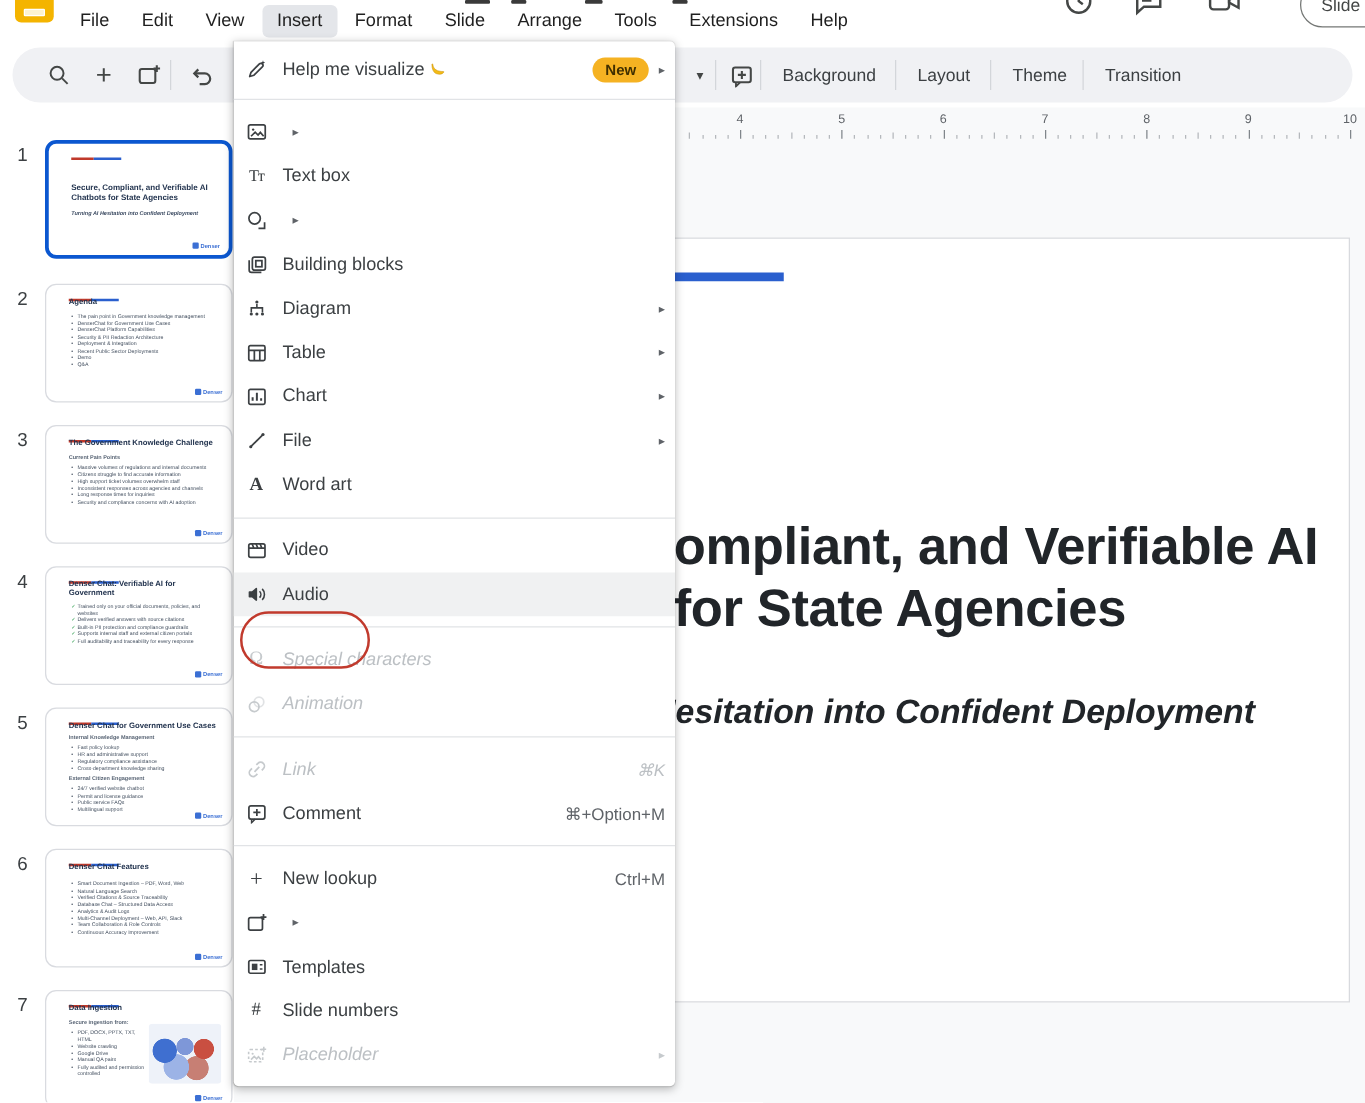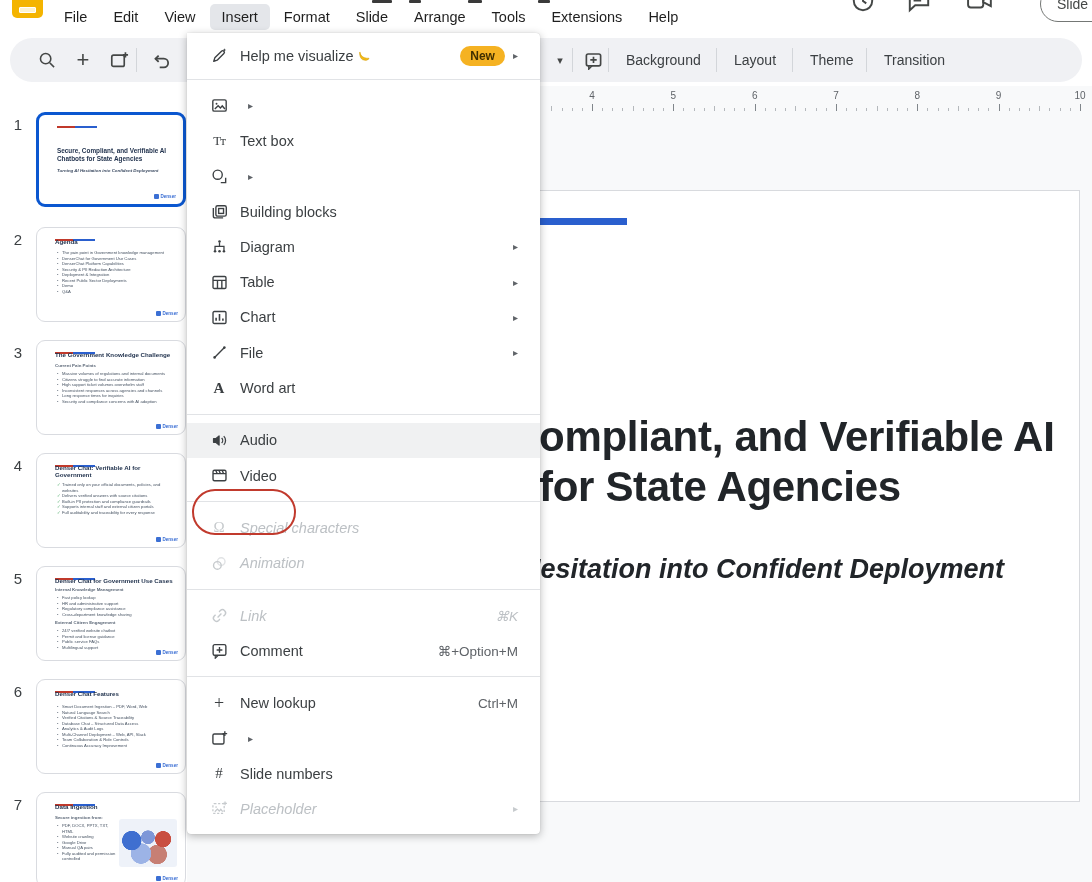--- a/index.html
+++ b/index.html
@@ -61,21 +61,21 @@
   .slidebox { position:absolute; left:80px; top:104px; width:813px; height:612px; background:#fff; border:1px solid #d8dade; }
   .slide-accent { position:absolute; left:234px; top:132px; width:206px; height:7px; display:flex; }
   .slide-accent .r { width:45%; height:100%; background:#c0392b; }
   .slide-accent .b { width:55%; height:100%; background:#2a5fce; }
   .slide-title { position:absolute; left:161px; top:326px; width:760px; font-size:42px; line-height:50px; font-weight:700; color:#212529; letter-spacing:-0.3px; }
   .slide-sub { position:absolute; left:193px; top:468px; width:700px; font-size:27px; font-weight:700; font-style:italic; color:#212529; }
 
   
   .imenu { position:absolute; left:187px; top:33px; width:353px; background:#fff; border-radius:0 4px 4px 4px;
            box-shadow:0 2px 8px rgba(0,0,0,.28), 0 0 1px rgba(0,0,0,.2); z-index:50; padding:7px 0 7px 0; }
-  .mi { height:35.3px; display:flex; align-items:center; padding:0 22px; position:relative; cursor:default; }
+  .mi { height:35.3px; display:flex; align-items:center; padding:0 8px; position:relative; cursor:default; }
   .mi.tall { height:31px; }
   .mi .ic { width:20px; height:20px; display:flex; align-items:center; justify-content:center; color:#3c4043; margin-right:11px; flex:none; font-size:14px; font-weight:700;font-family:Liberation Serif, serif; }
   .mi .lbl { font-size:14.5px; color:#3c4043; flex:1; white-space:nowrap; }
   .mi .sub { font-size:10px; color:#5f6368; margin-left:8px; }
   .mi .short { font-size:13.5px; color:#5f6368; margin-left:8px; }
   .mi.hl { background:#f0f1f2; }
   .mi.dis .lbl, .mi.dis .short { color:#bcc0c4;font-style:italic; }
   .mi.dis .ic { color:#c6cacd; }
   .mi.dis .sub { color:#c6cacd; }
   .imenu hr { border:none; border-top:1px solid #e1e3e6; margin:8px 0; }
@@ -502,37 +502,37 @@
           </svg>
         </span>
       <span class="lbl">File</span>
       <span class="sub">▸</span>
     </div>
     <div class="mi">
       <span class="ic" style="font-size:15px">A</span>
       <span class="lbl">Word art</span>
     </div>
     <hr>
+    <div class="mi">
+      <span class="ic">
+          <svg class="mic" width="17" height="17" viewBox="0 0 16 16" fill="none" stroke="currentColor" stroke-width="1.3">
+            <rect x="1.9" y="3" width="12.2" height="10" rx="1.4"></rect>
+            <path d="M1.9 6.2h12.2M4.4 3l1.4 3.2M7.4 3l1.4 3.2M10.4 3l1.4 3.2"></path>
+          </svg>
+        </span>
+      <span class="lbl">Video</span>
+    </div>
     <div class="mi hl">
       <span class="ic">
           <svg class="mic" width="17" height="17" viewBox="0 0 16 16" fill="none" stroke="currentColor" stroke-width="1.2">
             <path d="M2.4 6.3v3.4h2.1l3.1 2.6V3.7L4.5 6.3z" fill="currentColor" stroke="currentColor" stroke-linejoin="round"></path>
             <path d="M10 5.6a3.4 3.4 0 0 1 0 4.8M12 3.9a5.8 5.8 0 0 1 0 8.2"></path>
           </svg>
         </span>
       <span class="lbl">Audio</span>
-    </div>
-    <div class="mi">
-      <span class="ic">
-          <svg class="mic" width="17" height="17" viewBox="0 0 16 16" fill="none" stroke="currentColor" stroke-width="1.3">
-            <rect x="1.9" y="3" width="12.2" height="10" rx="1.4"></rect>
-            <path d="M1.9 6.2h12.2M4.4 3l1.4 3.2M7.4 3l1.4 3.2M10.4 3l1.4 3.2"></path>
-          </svg>
-        </span>
-      <span class="lbl">Video</span>
     </div>
     <hr>
     <div class="mi dis">
       <span class="ic" style="font-size:15px;font-weight:400">Ω</span>
       <span class="lbl">Special characters</span>
     </div>
     <div class="mi dis">
       <span class="ic">
           <svg class="mic" width="17" height="17" viewBox="0 0 16 16" fill="none" stroke="currentColor" stroke-width="1.3">
             <circle cx="6" cy="9.8" r="3.6"></circle>
@@ -571,20 +571,30 @@
       <span class="short">Ctrl+M</span>
     </div>
     <div class="mi">
       <span class="ic">
           <svg class="mic" width="17" height="17" viewBox="0 0 16 16" fill="none" stroke="currentColor" stroke-width="1.3">
             <rect x="1.8" y="3.8" width="10.4" height="9.4" rx="1.4"></rect>
             <path d="M13 1.2v4.4M10.8 3.4h4.4"></path>
           </svg>
         </span>
       <span class="sub">▸</span>
+    </div>
+    <div class="mi">
+      <span class="ic">
+          <svg class="mic" width="17" height="17" viewBox="0 0 16 16" fill="none" stroke="currentColor" stroke-width="1.3">
+            <rect x="1.9" y="3.2" width="12.2" height="9.6" rx="1.3"></rect>
+            <rect x="4.2" y="5.6" width="4.2" height="4.8" fill="currentColor" stroke="none"></rect>
+            <path d="M10.2 6.4h2M10.2 9.6h2"></path>
+          </svg>
+        </span>
+      <span class="lbl">Templates</span>
     </div>
     <div class="mi">
       <span class="ic" style="font-size:15px;font-weight:400">#</span>
       <span class="lbl">Slide numbers</span>
     </div>
     <div class="mi dis">
       <span class="ic">
           <svg class="mic" width="17" height="17" viewBox="0 0 16 16" fill="none" stroke="currentColor" stroke-width="1.2">
             <rect x="1.8" y="3.4" width="10.6" height="9.2" rx="1.3" stroke-dasharray="2 1.6"></rect>
             <path d="M13.2 1.4v3.6M11.4 3.2H15"></path>

